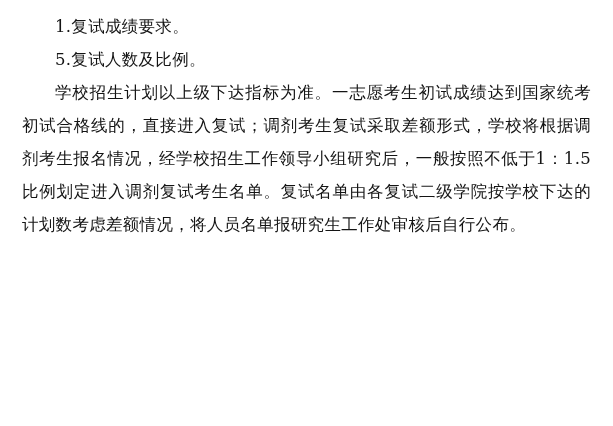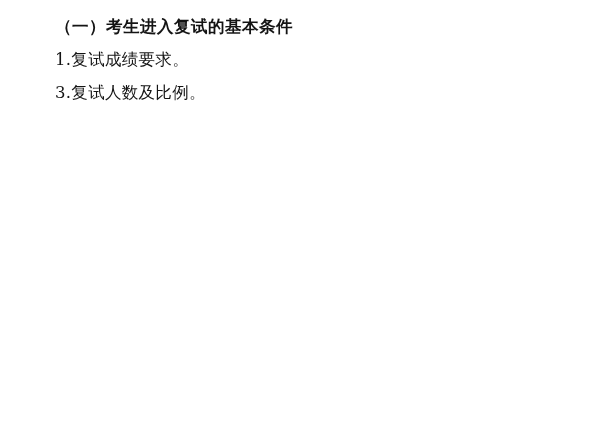--- a/index.html
+++ b/index.html
@@ -38,21 +38,21 @@
   }
   .indent {
     text-indent: 2em;
   }
 </style>
 </head>
 <body>
 
 <div id="page">
 
-  <p class="para heading">（一）考生进入复试的基本条件</p>
 
   <p class="para indent">1.复试成绩要求。</p>
 
 
-  <p class="para indent">3.复试人数及比例。</p>
+  <p class="para indent">5.复试人数及比例。</p>
 
+  <p class="para indent">学校招生计划以上级下达指标为准。一志愿考生初试成绩达到国家统考初试合格线的，直接进入复试；调剂考生复试采取差额形式，学校将根据调剂考生报名情况，经学校招生工作领导小组研究后，一般按照不低于1：1.5 比例划定进入调剂复试考生名单。复试名单由各复试二级学院按学校下达的计划数考虑差额情况，将人员名单报研究生工作处审核后自行公布。</p>
 
 </div>
 
 </body></html>

